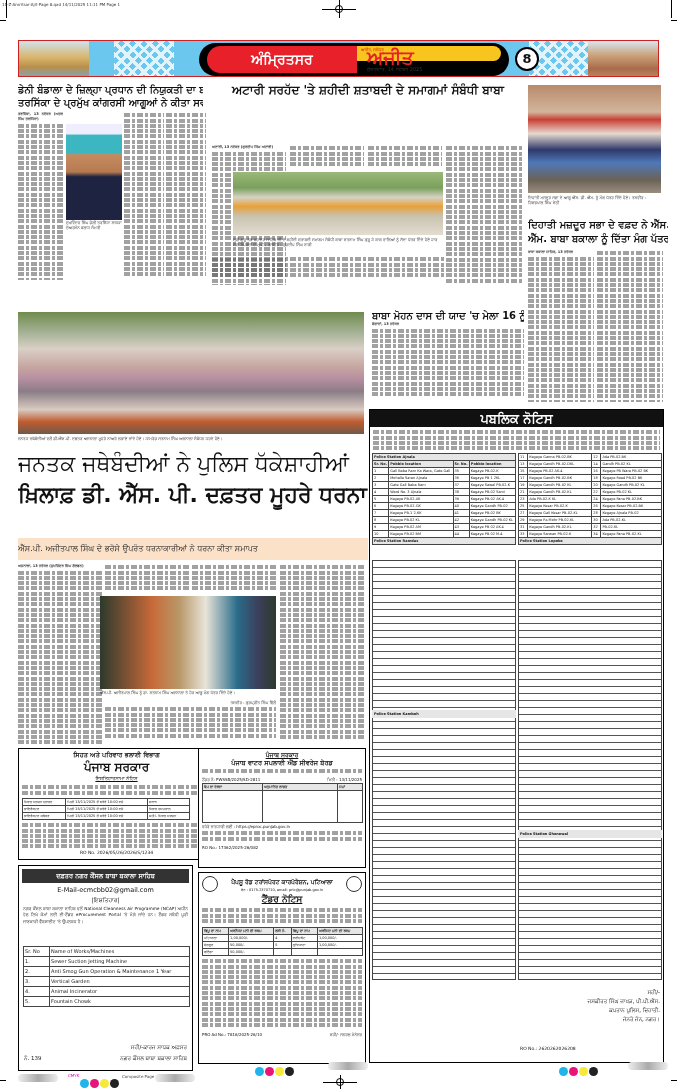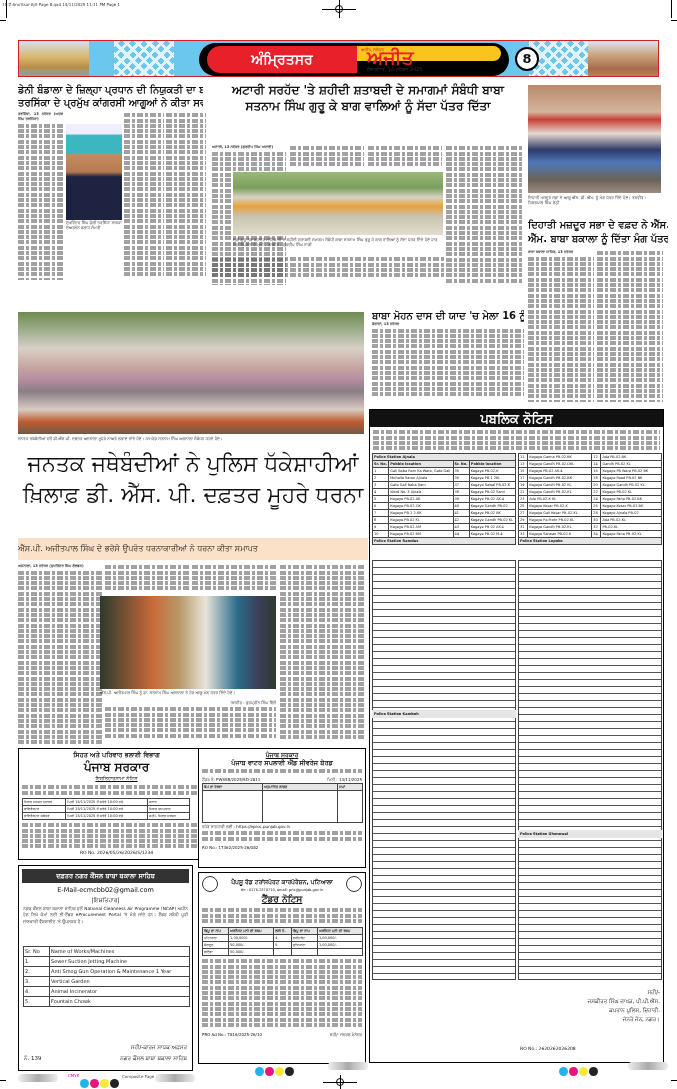--- a/index.html
+++ b/index.html
@@ -162,21 +162,20 @@
     <span></span>
     <span></span>
     <span></span>
     <span></span>
     <span></span>
     <span></span>
   </div>
 
 <div class="abs" style="left:212px;top:83px;width:312px;text-align:center">
   <div class="hl" style="font-size:12px;line-height:15px">ਅਟਾਰੀ ਸਰਹੱਦ 'ਤੇ ਸ਼ਹੀਦੀ ਸ਼ਤਾਬਦੀ ਦੇ ਸਮਾਗਮਾਂ ਸੰਬੰਧੀ ਬਾਬਾ</div>
-  <div class="hl" style="font-size:12px;line-height:16px">ਸਤਨਾਮ ਸਿੰਘ ਗੁਰੂ ਕੇ ਬਾਗ ਵਾਲਿਆਂ ਨੂੰ ਸੱਦਾ ਪੱਤਰ ਦਿੱਤਾ</div>
 </div>
 <div class="abs txt" style="left:212px;top:145px;width:74px;height:140px">
   <div style="font-weight:bold;font-size:3.6px">ਅਟਾਰੀ, 13 ਨਵੰਬਰ (ਗੁਰਦੀਪ ਸਿੰਘ ਅਟਾਰੀ)</div>
   <span></span>
     <span></span>
     <span></span>
     <span></span>
     <span></span>
     <span></span>
     <span></span>
@@ -331,23 +330,23 @@
     <span></span>
     <span></span>
     <span></span>
     <span></span>
     <span></span>
     <span></span>
 </div>
 
 <div class="abs photo" style="left:18px;top:312px;width:346px;height:122px;background:linear-gradient(180deg,#6f8b4e 0%,#a9b59a 18%,#d9d0c6 30%,#c7a6a1 45%,#b68ea0 55%,#8a7d86 65%,#d8cbc1 80%,#c05b2f 90%,#6f5a4a 100%)"></div>
 <div class="abs cap" style="left:18px;top:436px;width:350px;height:6px">ਜਨਤਕ ਜਥੇਬੰਦੀਆਂ ਵਲੋਂ ਡੀ.ਐੱਸ.ਪੀ. ਦਫ਼ਤਰ ਅਜਨਾਲਾ ਮੂਹਰੇ ਨਾਅਰੇ ਲਗਾਏ ਜਾਂਦੇ ਹੋਏ। ਕਾਮਰੇਡ ਸਤਨਾਮ ਸਿੰਘ ਅਜਨਾਲਾ ਸੰਬੋਧਨ ਕਰਦੇ ਹੋਏ।</div>
-<div class="abs" style="left:18px;top:448px;width:350px;text-align:center">
+<div class="abs" style="left:18px;top:448px;width:350px;">
   <div class="hl" style="font-size:22px;line-height:31px;font-weight:normal">ਜਨਤਕ ਜਥੇਬੰਦੀਆਂ ਨੇ ਪੁਲਿਸ ਧੱਕੇਸ਼ਾਹੀਆਂ</div>
-  <div class="hl" style="font-size:22px;line-height:31px;font-weight:normal">ਖ਼ਿਲਾਫ਼ ਡੀ. ਐੱਸ. ਪੀ. ਦਫ਼ਤਰ ਮੂਹਰੇ ਧਰਨਾ</div>
+  <div class="hl" style="font-size:22px;line-height:31px;font-weight:bold">ਖ਼ਿਲਾਫ਼ ਡੀ. ਐੱਸ. ਪੀ. ਦਫ਼ਤਰ ਮੂਹਰੇ ਧਰਨਾ</div>
 </div>
 <div class="abs" style="left:18px;top:538px;width:350px;height:22px;background:#fbe1c8;font-size:8px;line-height:22px;color:#222;white-space:nowrap;overflow:hidden">ਐੱਸ.ਪੀ. ਅਜੀਤਪਾਲ ਸਿੰਘ ਦੇ ਭਰੋਸੇ ਉਪਰੰਤ ਧਰਨਾਕਾਰੀਆਂ ਨੇ ਧਰਨਾ ਕੀਤਾ ਸਮਾਪਤ</div>
 <div class="abs txt" style="left:18px;top:564px;width:84px;height:180px">
   <div style="font-weight:bold;font-size:3.6px">ਅਜਨਾਲਾ, 13 ਨਵੰਬਰ (ਸੁਖਜਿੰਦਰ ਸਿੰਘ ਗੋਲਡਨ)</div>
   <span></span>
     <span></span>
     <span></span>
     <span></span>
     <span></span>
     <span></span>

